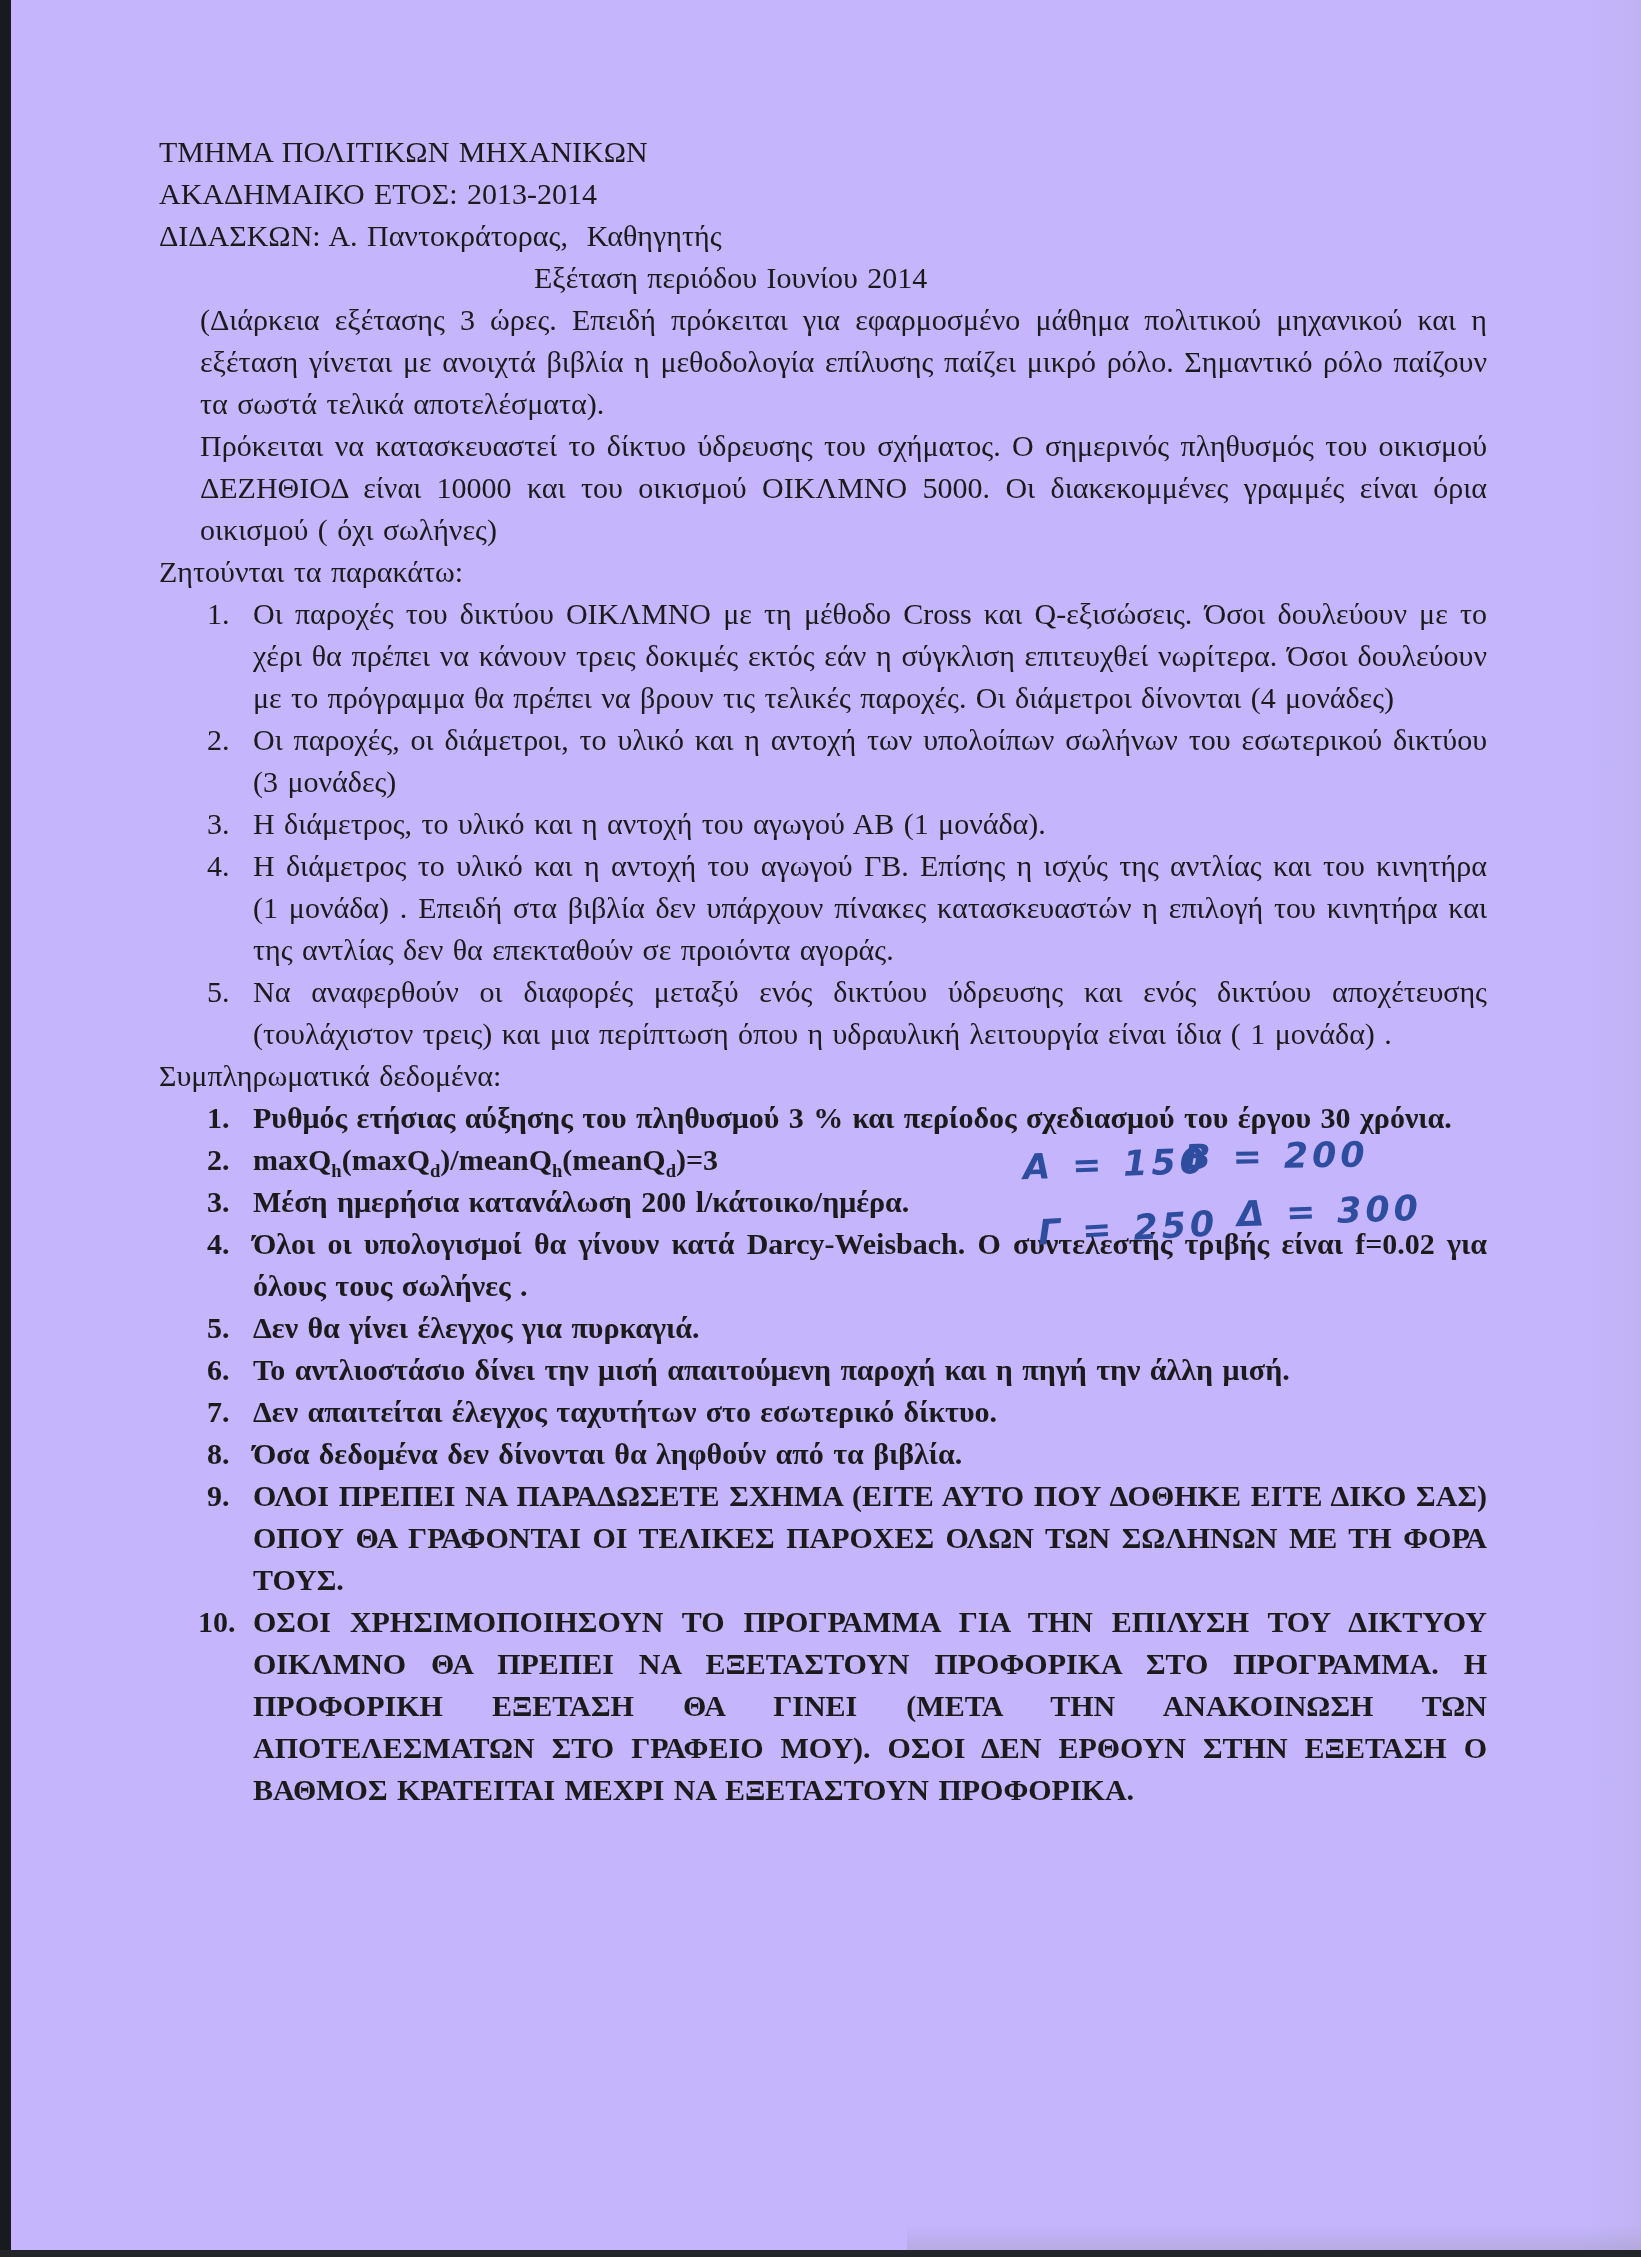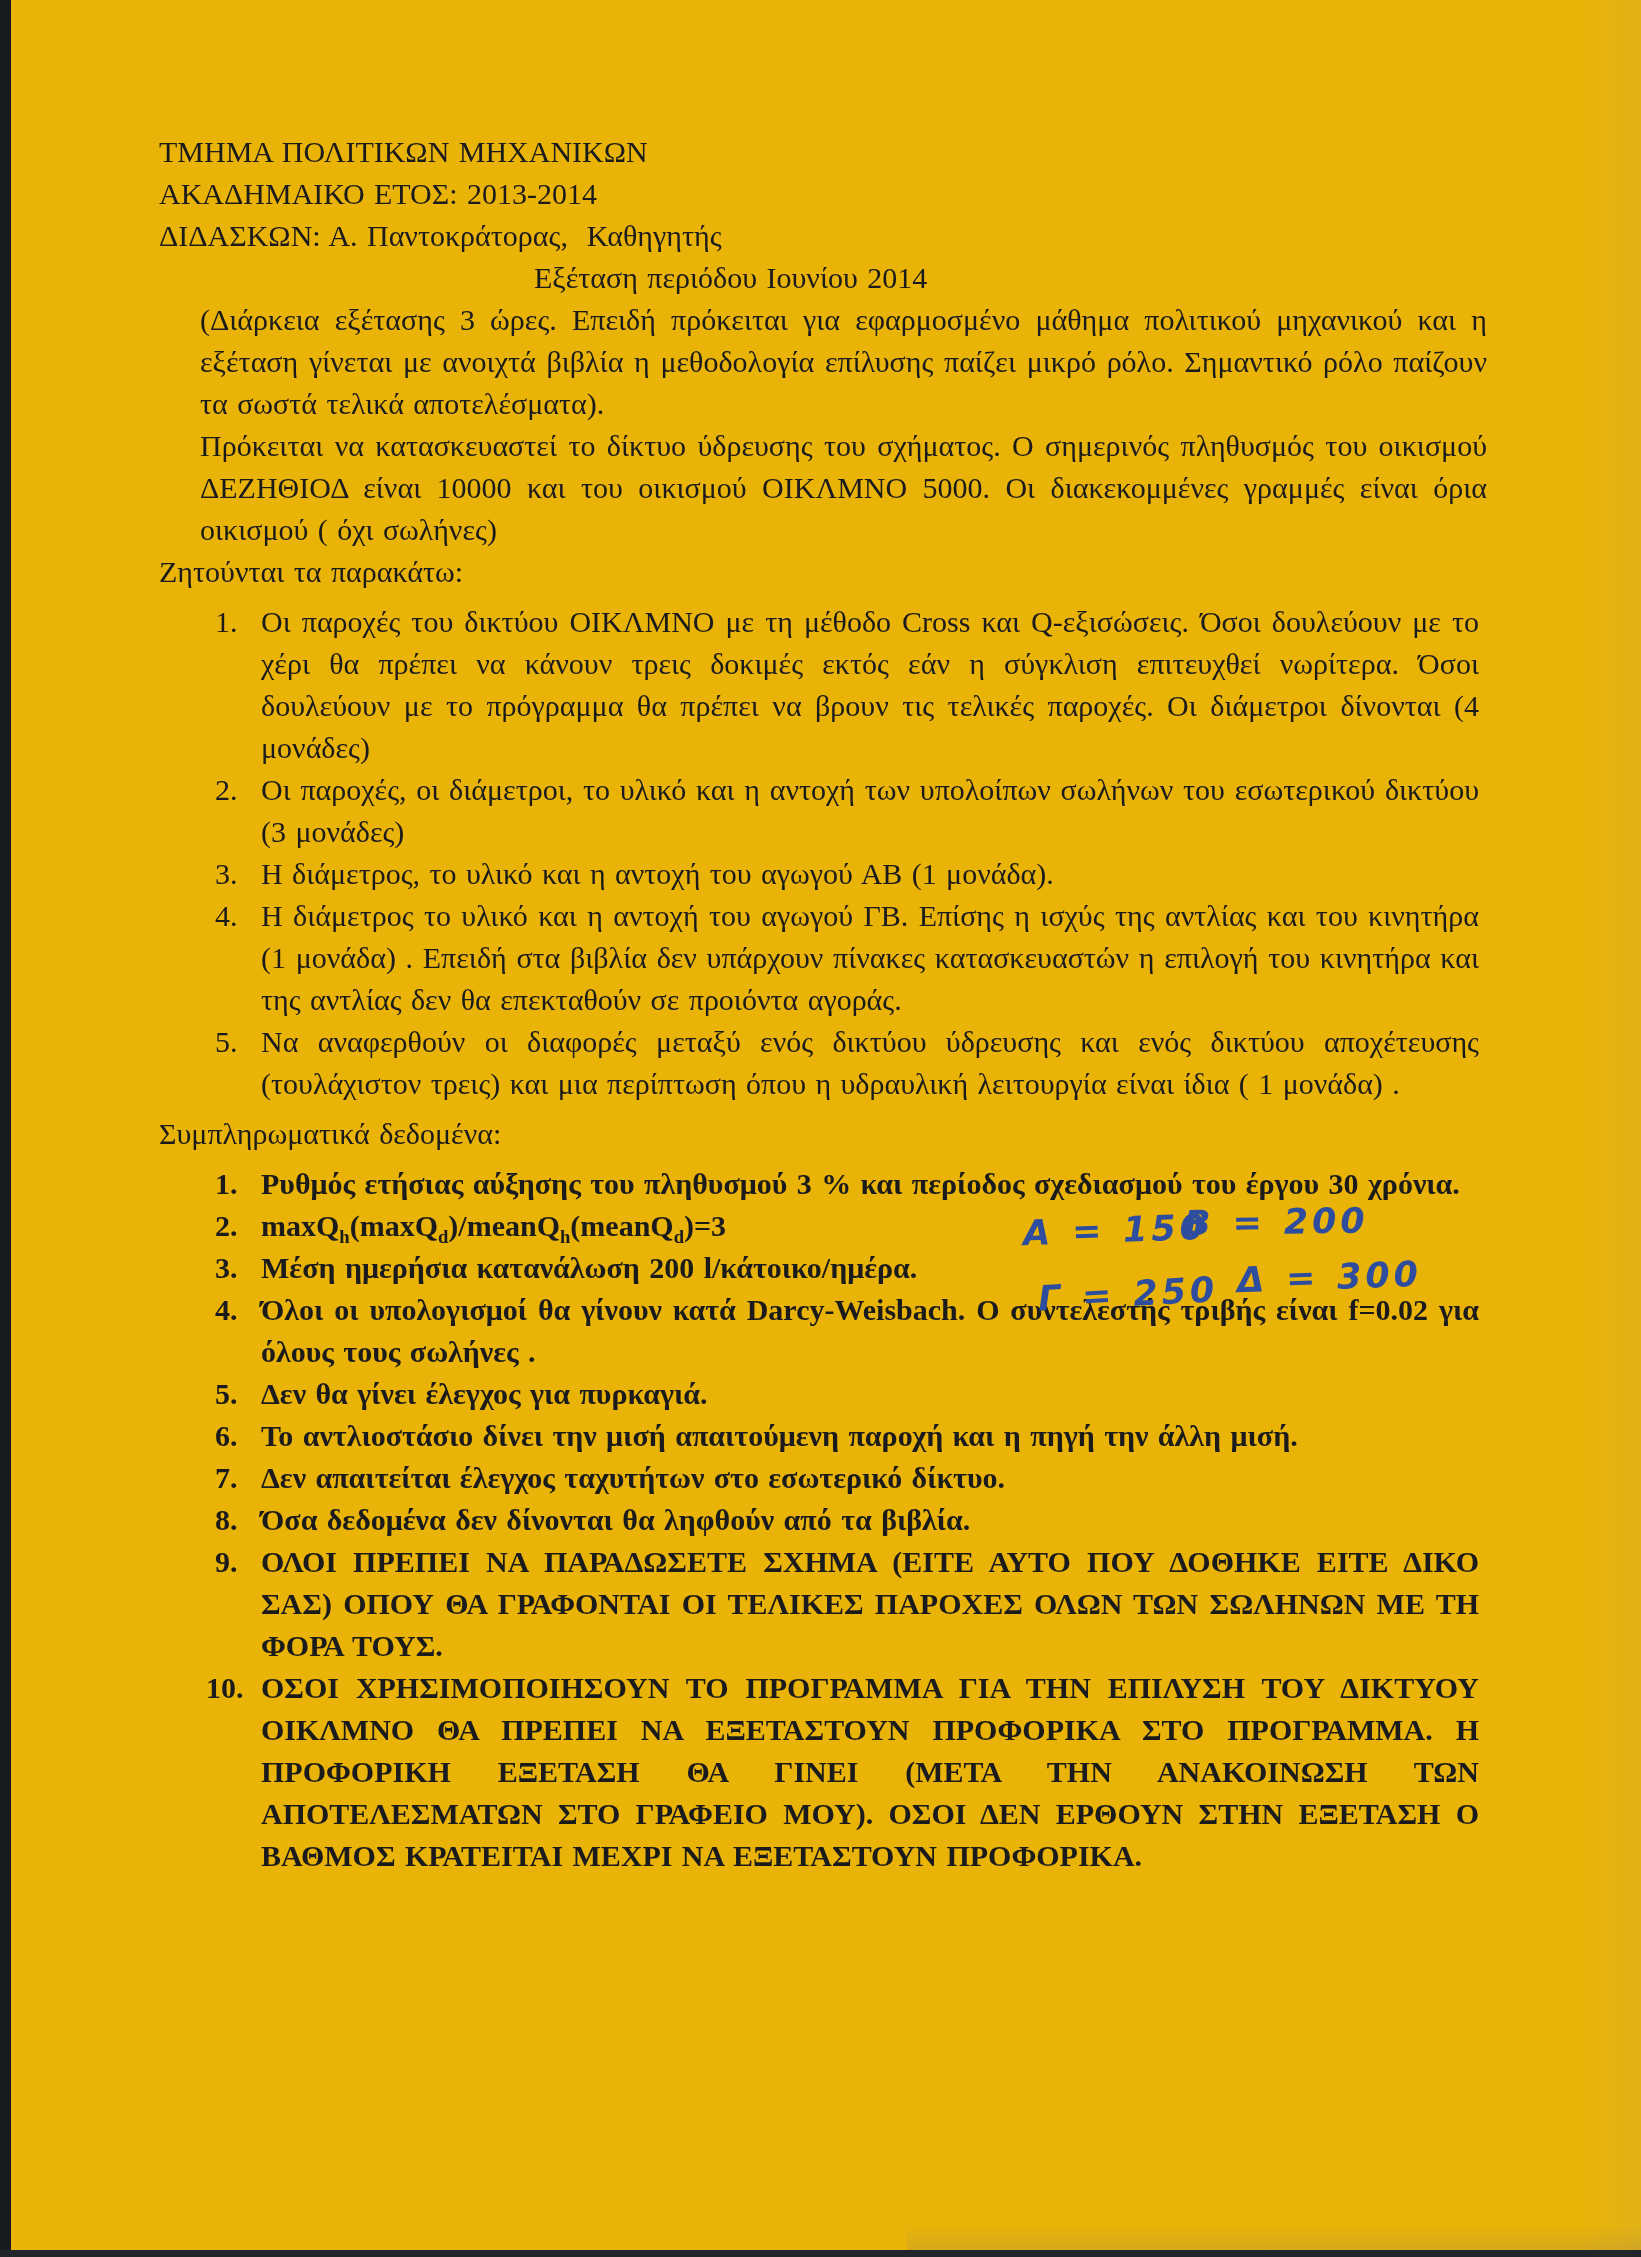--- a/index.html
+++ b/index.html
@@ -1,20 +1,20 @@
 <!DOCTYPE html>
 <html lang="el"><head>
 <meta charset="utf-8">
 <style>
   html, body { margin: 0; padding: 0; background: #3a3a3a; }
   .page {
     position: relative;
     width: 1641px;
     height: 2257px;
-    background: #eab308;
+    background: #c4b5fd;
     overflow: hidden;
     font-family: "Liberation Serif", "DejaVu Serif", serif;
     color: #1b1b1b;
     box-sizing: border-box;
   }
   
   .scan-edge-left {
     position: absolute; left: 0; top: 0; bottom: 0; width: 10.6px;
     background: #171a1f;
   }
@@ -38,21 +38,21 @@
     font-size: 30px;
     line-height: 42px;
     word-spacing: 1.9px;
   }
   .hline { white-space: pre-wrap; }
   .exam-title { padding-left: 375px; white-space: pre-wrap; }
   .just { text-align: justify; margin-left: 41px; }
 
   ol.qlist {
     list-style: none;
-    margin: 8px; padding: 0;
+    margin: 0; padding: 0;
     counter-reset: q;
   }
   ol.qlist > li {
     position: relative;
     counter-increment: q;
     padding-left: 94px;
     text-align: justify;
   }
   ol.qlist > li::before {
     content: counter(q) ".";

